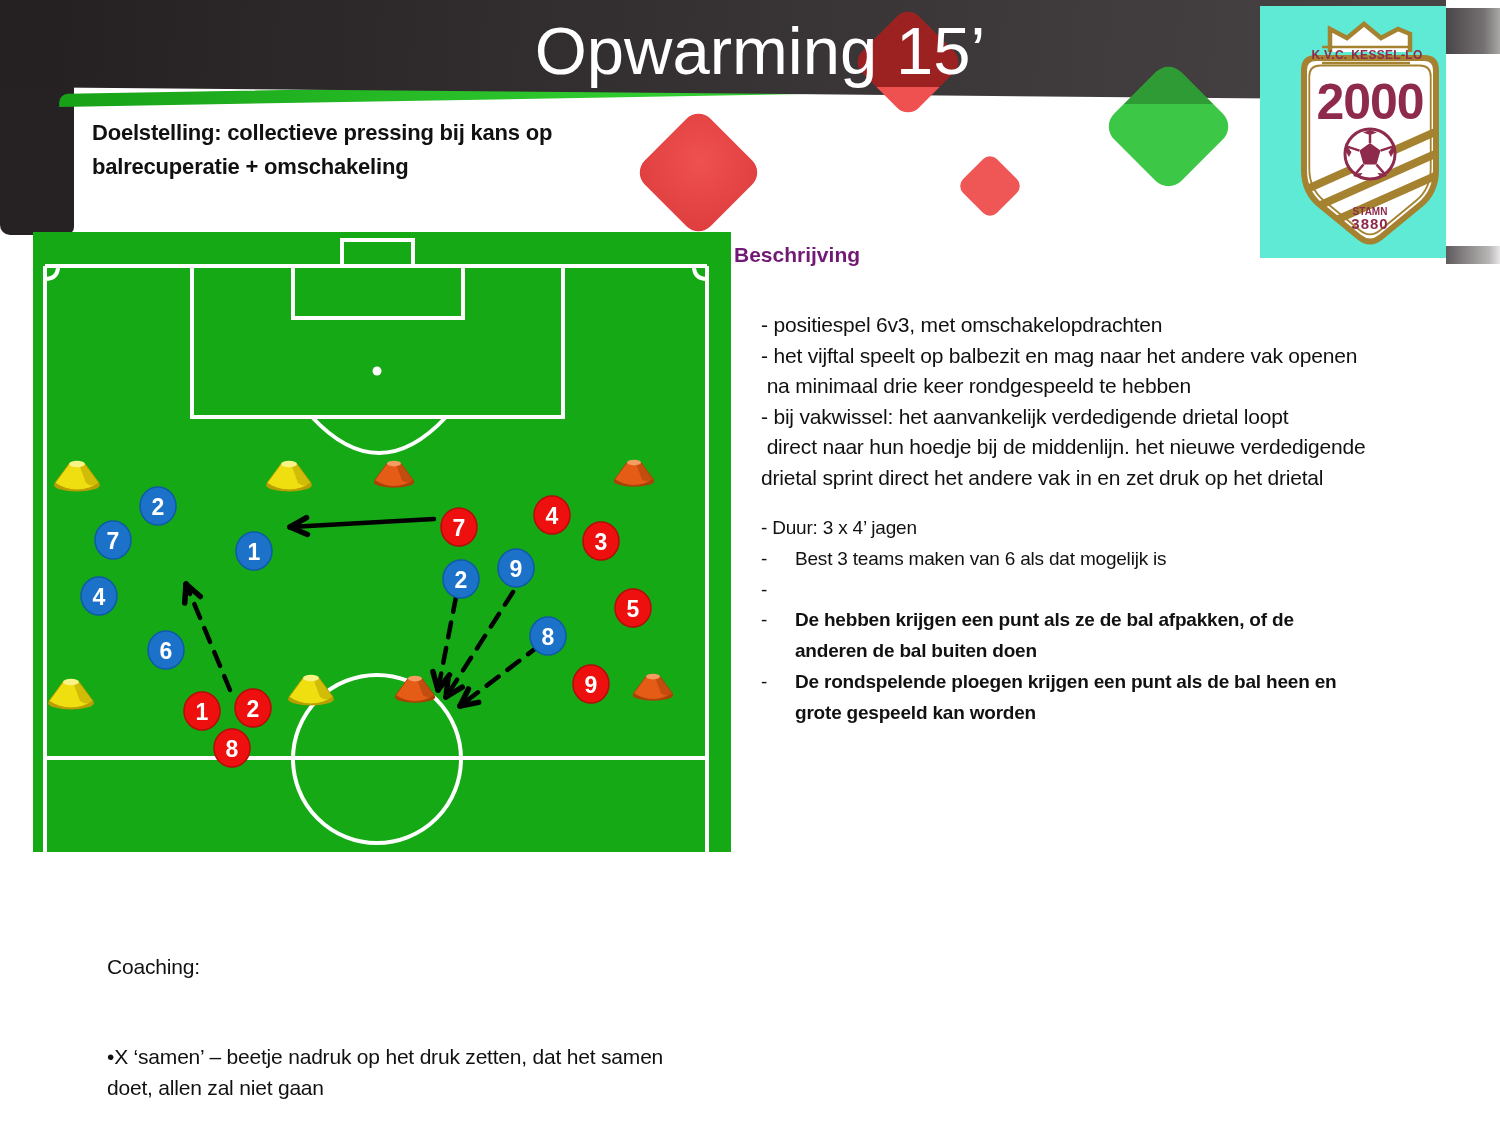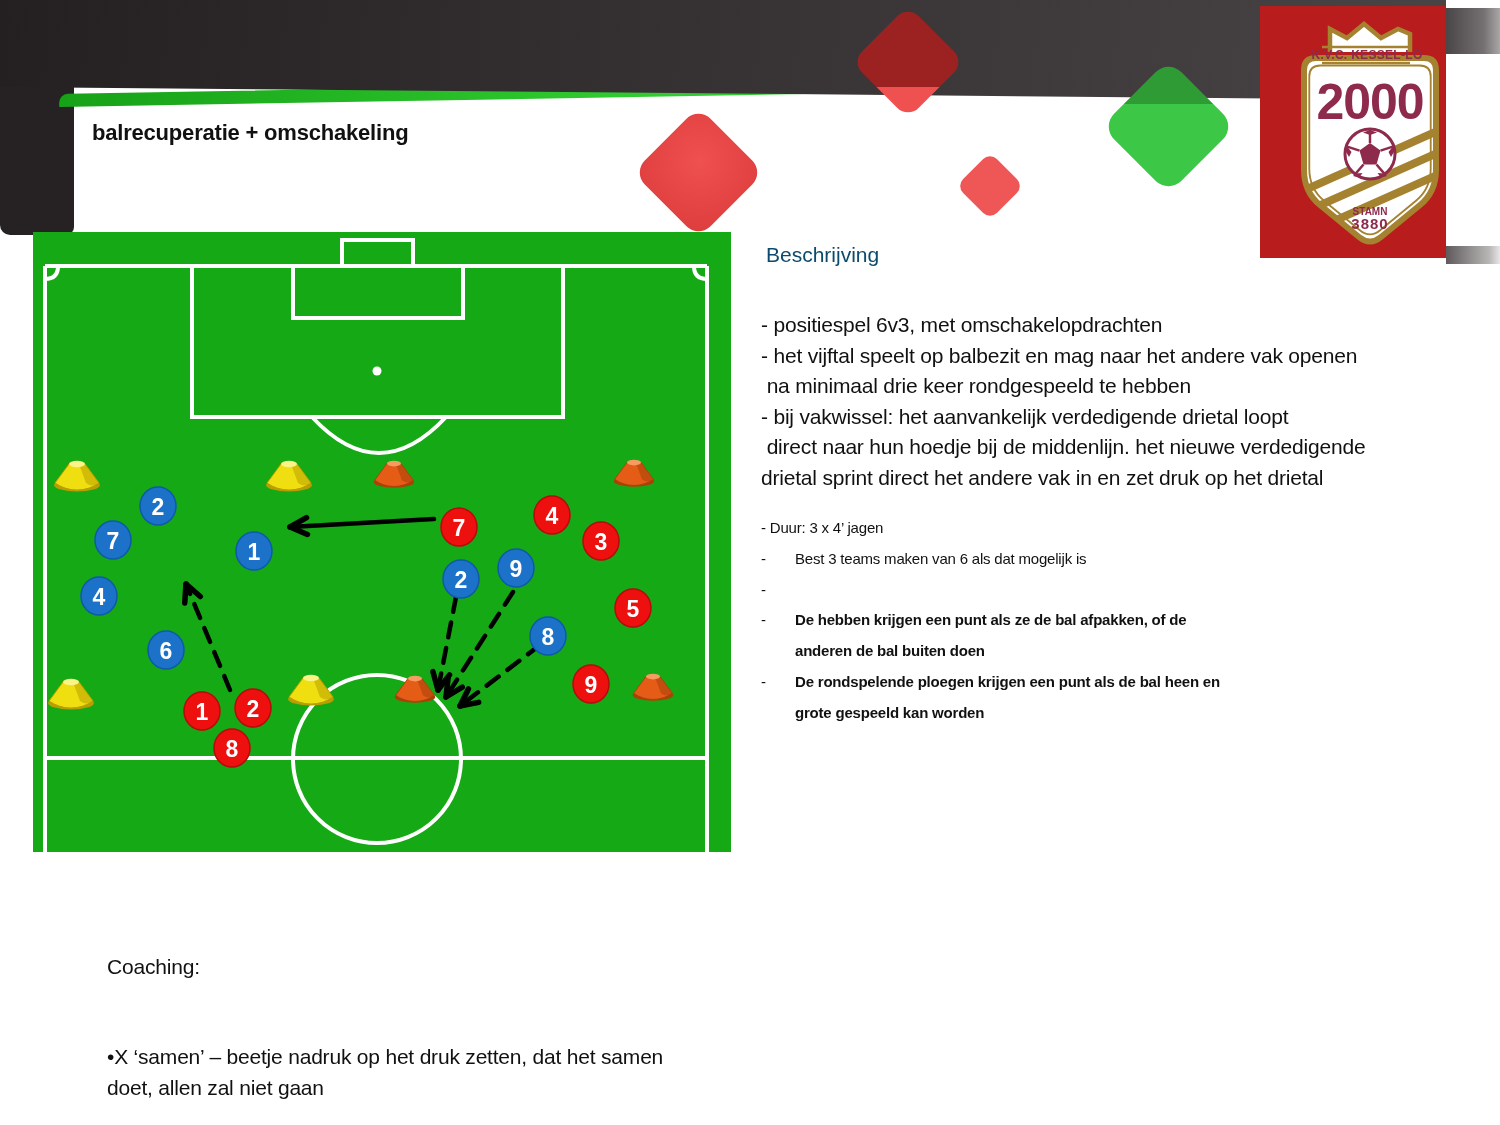--- a/index.html
+++ b/index.html
@@ -27,30 +27,30 @@
   .d-red-left{left:652px;top:126px;width:93px;height:93px;border-radius:17px;
         background:radial-gradient(circle at 42% 40%,var(--diamond_red_light),var(--diamond_red));}
   .d-red-top{left:868px;top:22px;width:80px;height:80px;border-radius:15px;
         background:linear-gradient(135deg,var(--diamond_red_dark) 0 72%,var(--diamond_red_light) 72%);z-index:5;}
   .d-red-small{left:966px;top:162px;width:48px;height:48px;border-radius:10px;
         background:var(--diamond_red_soft);}
   .d-green{left:1121px;top:79px;width:95px;height:95px;border-radius:18px;
         background:linear-gradient(135deg,var(--diamond_green_dark) 0 33%,var(--diamond_green) 33%);}
 
   
-  .logo-card{position:absolute;left:1260px;top:6px;width:186px;height:252px;background:#b91c1c;z-index:6;}
+  .logo-card{position:absolute;left:1260px;top:6px;width:186px;height:252px;background:#5eead4;z-index:6;}
 
   
   .doelstelling{position:absolute;left:92px;top:116px;width:560px;z-index:7;
         font-size:22px;font-weight:700;color:#111;line-height:33.5px;letter-spacing:-0.2px;}
-  .besch-title{position:absolute;left:766px;top:243px;font-size:21px;font-weight:400;color:#0c4a6e;z-index:7;}
+  .besch-title{position:absolute;left:734px;top:243px;font-size:21px;font-weight:700;color:#701a75;z-index:7;}
   .besch-block1{position:absolute;left:761px;top:310px;width:700px;z-index:7;
         font-size:21px;color:#111;line-height:30.5px;letter-spacing:-0.2px;white-space:pre;}
   .besch-block2{position:absolute;left:761px;top:513px;width:700px;z-index:7;
-        font-size:15px;color:#111;line-height:30.8px;letter-spacing:-0.2px;}
+        font-size:19px;color:#111;line-height:30.8px;letter-spacing:-0.2px;}
   .besch-block2 .row{display:flex;}
   .besch-block2 .marker{width:34px;flex:0 0 34px;}
   .besch-block2 .b{font-weight:700;}
   .coaching{position:absolute;left:107px;top:891px;width:680px;z-index:7;
         font-size:21px;color:#111;line-height:30.3px;letter-spacing:-0.2px;white-space:pre;}
   .coaching .c-title{font-weight:400;}
 
   
   .pitch-wrap{position:absolute;left:33px;top:232px;width:698px;height:620px;z-index:6;}
 </style>
@@ -62,20 +62,21 @@
   <div class="black-col"></div>
   <div class="green-strip"></div>
   <div class="band"></div>
   <div class="band-nub"></div>
 
   <div class="diamond d-red-left"></div>
   <div class="diamond d-red-top"></div>
   <div class="diamond d-red-small"></div>
   <div class="diamond d-green"></div>
 
+  <div class="page-title">Opwarming 15’</div>
 
   <div class="logo-card">
     <svg width="186" height="252" viewBox="0 0 186 252">
       <defs>
         <clipPath id="shieldClip">
           <path d="M56,52 H164 Q176,52 176,64 V164 Q176,186 160,199 L121,231 Q110,240 99,231 L60,199 Q44,186 44,164 V64 Q44,52 56,52 Z"></path>
         </clipPath>
       </defs>
 
       <path d="M70,46 L70,23 L87,32 L104,18 L121,32 L138,23 L150,28 L150,46" fill="#fff" stroke="#a5822f" stroke-width="4.5" stroke-linejoin="miter"></path>
@@ -110,20 +111,21 @@
         <polygon points="87.2,140.6 91.5,146 89,151 85.5,145" fill="#8e2a4c"></polygon>
       </g>
 
       <text x="110" y="209" text-anchor="middle" font-size="10" font-weight="700" fill="#8e2a4c">STAMN</text>
       <text x="110" y="223" text-anchor="middle" font-size="15" font-weight="700" fill="#8e2a4c" letter-spacing="1">3880</text>
     </svg>
   </div>
   <div class="logo-shadow"></div>
 
   <div class="doelstelling">
+    <div>Doelstelling: collectieve pressing bij kans op</div>
     <div>balrecuperatie + omschakeling</div>
   </div>
 
   <div class="pitch-wrap">
     <svg id="pitch-svg" width="698" height="620" viewBox="0 0 698 620">
       <rect id="pitch-grass" x="0" y="0" width="698" height="620" fill="#15a915"></rect>
       <g id="pitch-lines" stroke="#ffffff" stroke-width="4" fill="none">
         <line x1="12" y1="34" x2="674" y2="34"></line>
         <line x1="12" y1="34" x2="12" y2="620"></line>
         <line x1="674" y1="34" x2="674" y2="620"></line>

